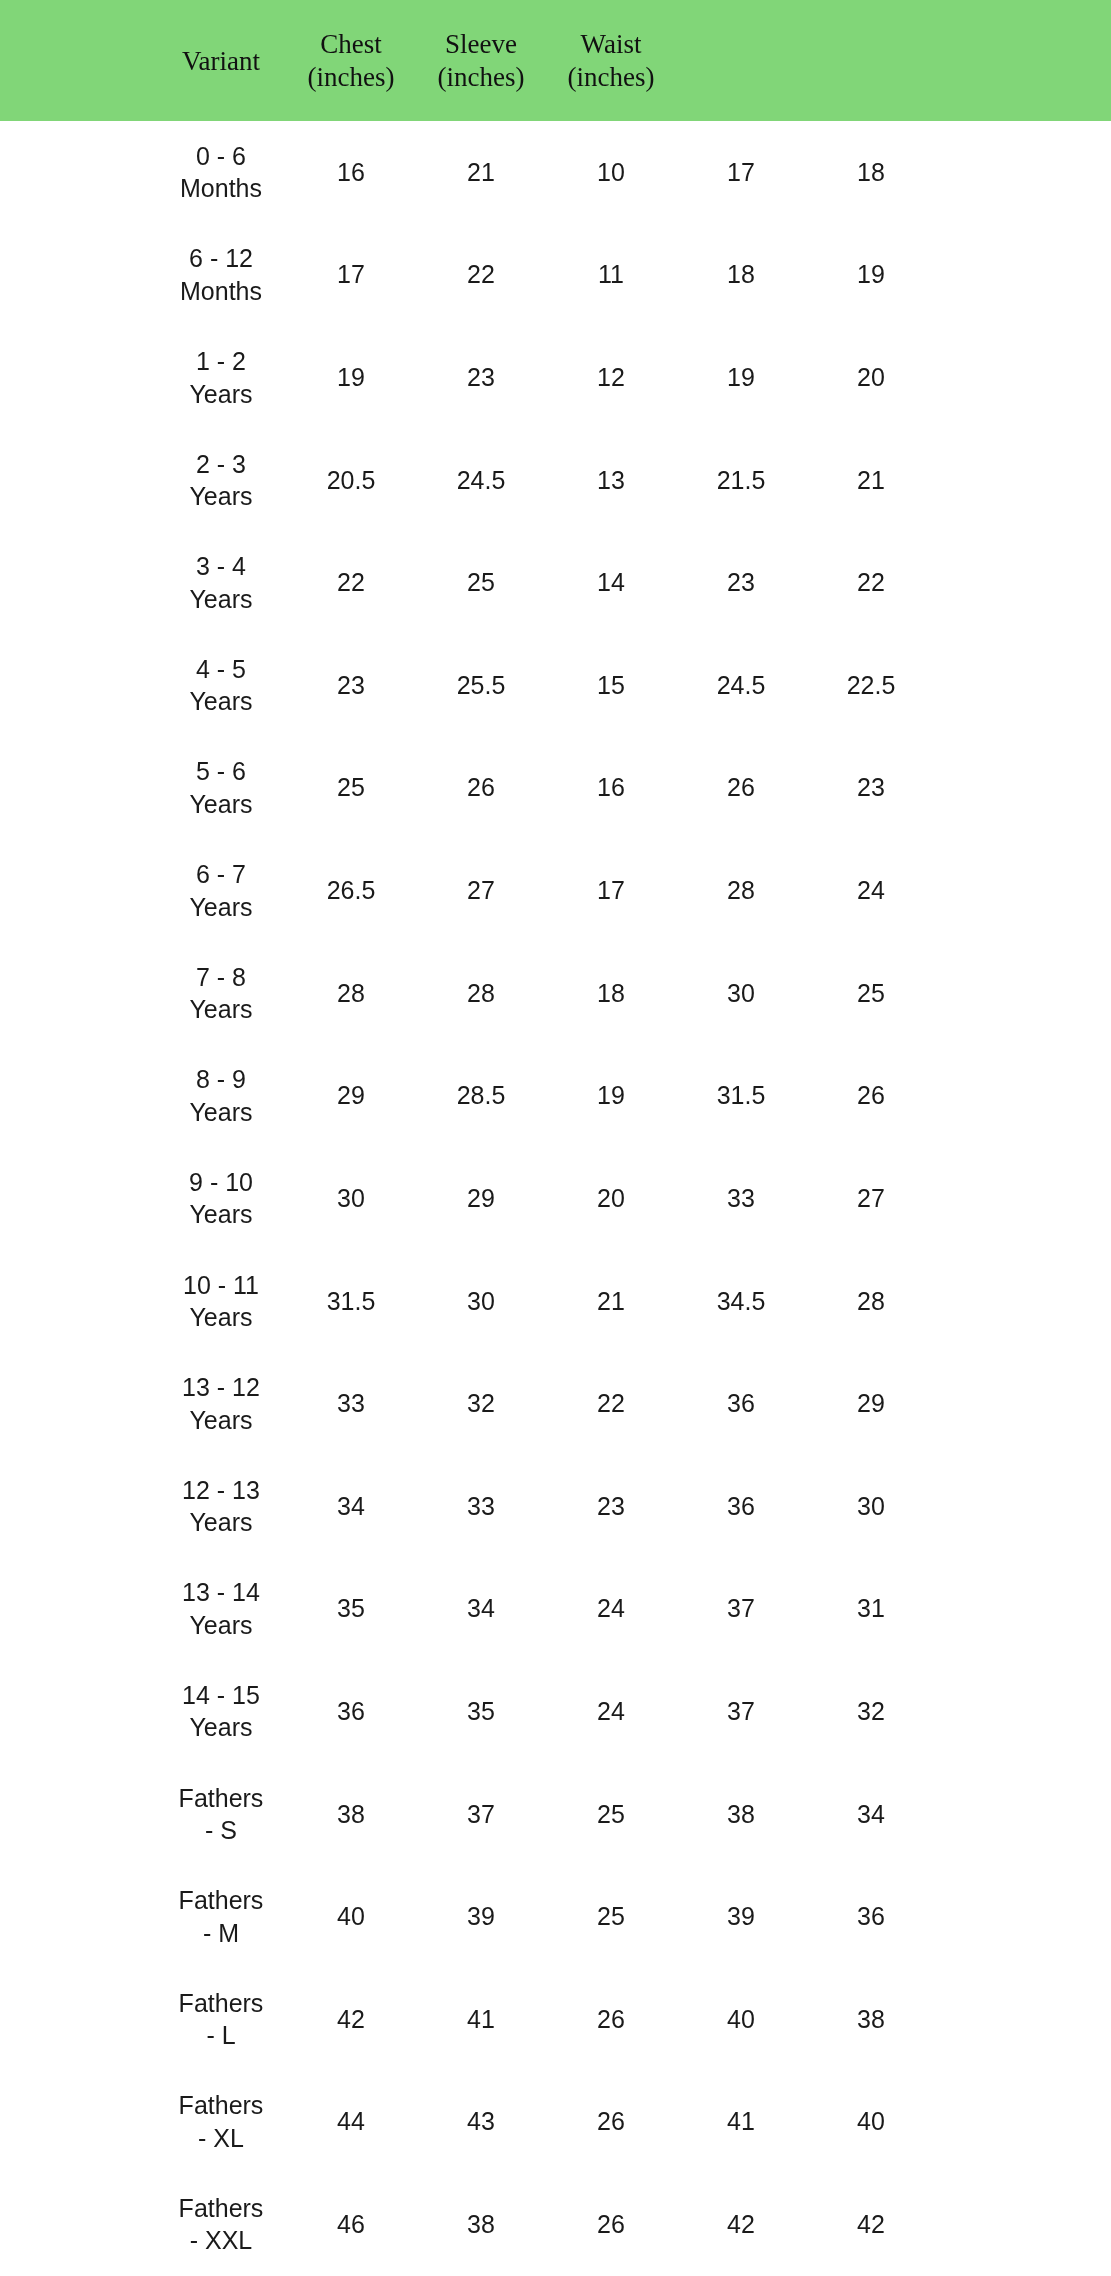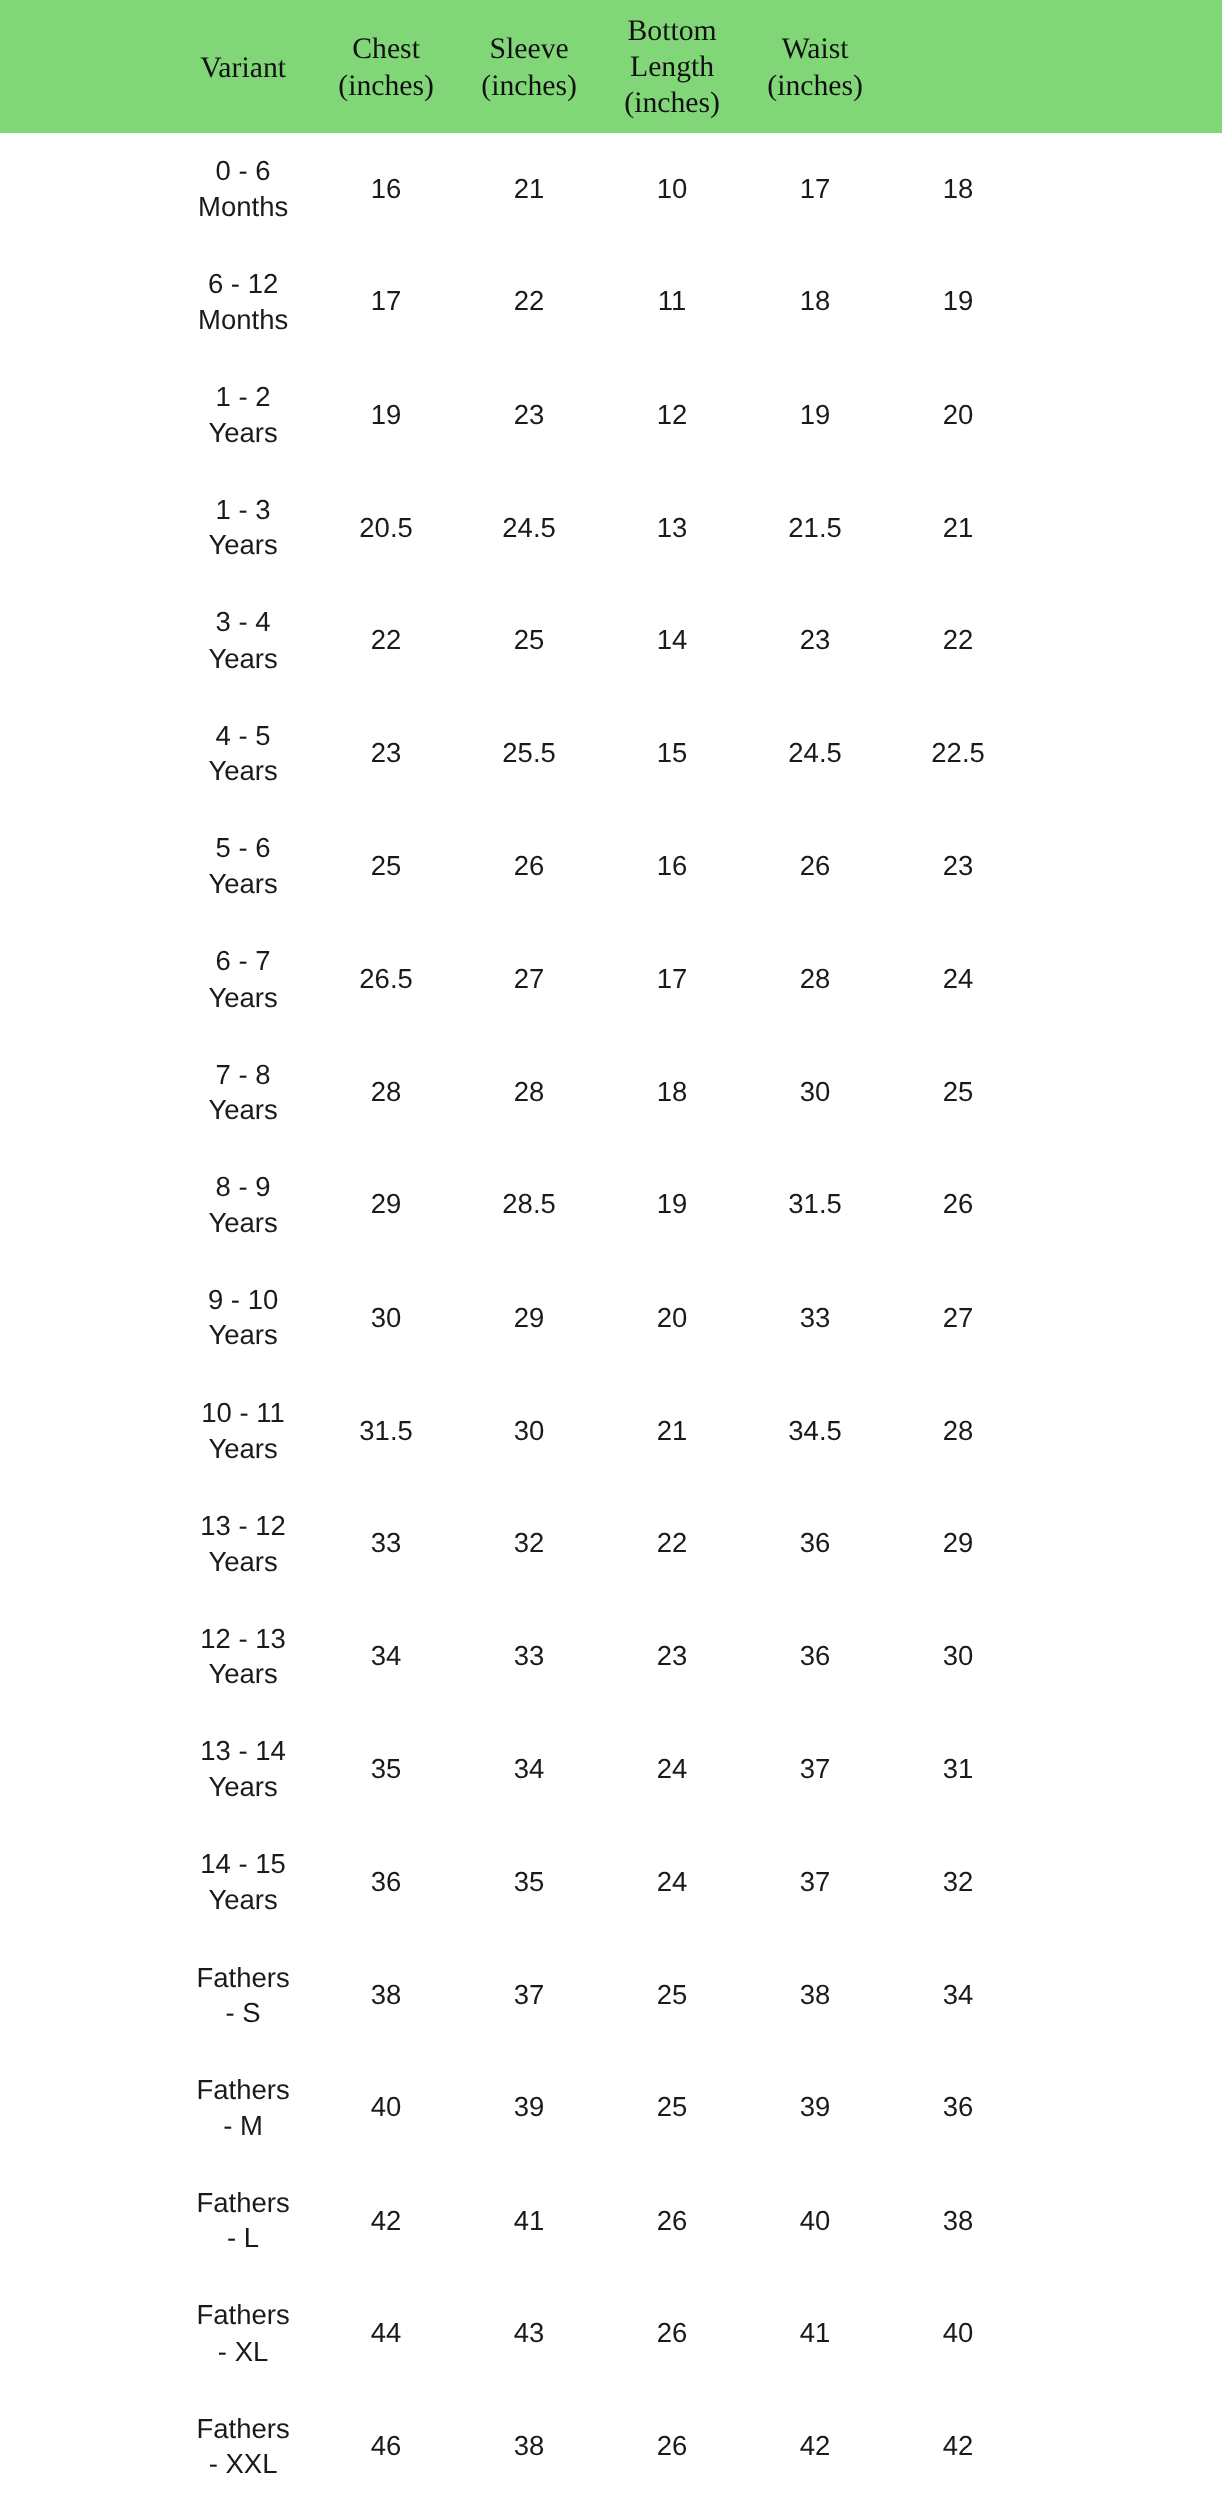--- a/index.html
+++ b/index.html
@@ -56,23 +56,20 @@
     <div class="cell">
       <span class="wrap">Variant</span>
     </div>
     <div class="cell">
       <span class="wrap">Chest (inches)</span>
     </div>
     <div class="cell">
       <span class="wrap">Sleeve (inches)</span>
     </div>
     <div class="cell">
-      <span class="wrap">Bottom Length (inches)</span>
-    </div>
-    <div class="cell">
       <span class="wrap">Waist (inches)</span>
     </div>
   </div>
 
   <div id="table-body">
       <div class="row body-row">
         <div class="cell"><span class="vwrap">0 - 6 Months</span></div>
         <div class="cell">16</div>
         <div class="cell">21</div>
         <div class="cell">10</div>
@@ -89,21 +86,21 @@
       </div>
       <div class="row body-row">
         <div class="cell"><span class="vwrap">1 - 2 Years</span></div>
         <div class="cell">19</div>
         <div class="cell">23</div>
         <div class="cell">12</div>
         <div class="cell">19</div>
         <div class="cell">20</div>
       </div>
       <div class="row body-row">
-        <div class="cell"><span class="vwrap">1 - 3 Years</span></div>
+        <div class="cell"><span class="vwrap">2 - 3 Years</span></div>
         <div class="cell">20.5</div>
         <div class="cell">24.5</div>
         <div class="cell">13</div>
         <div class="cell">21.5</div>
         <div class="cell">21</div>
       </div>
       <div class="row body-row">
         <div class="cell"><span class="vwrap">3 - 4 Years</span></div>
         <div class="cell">22</div>
         <div class="cell">25</div>

